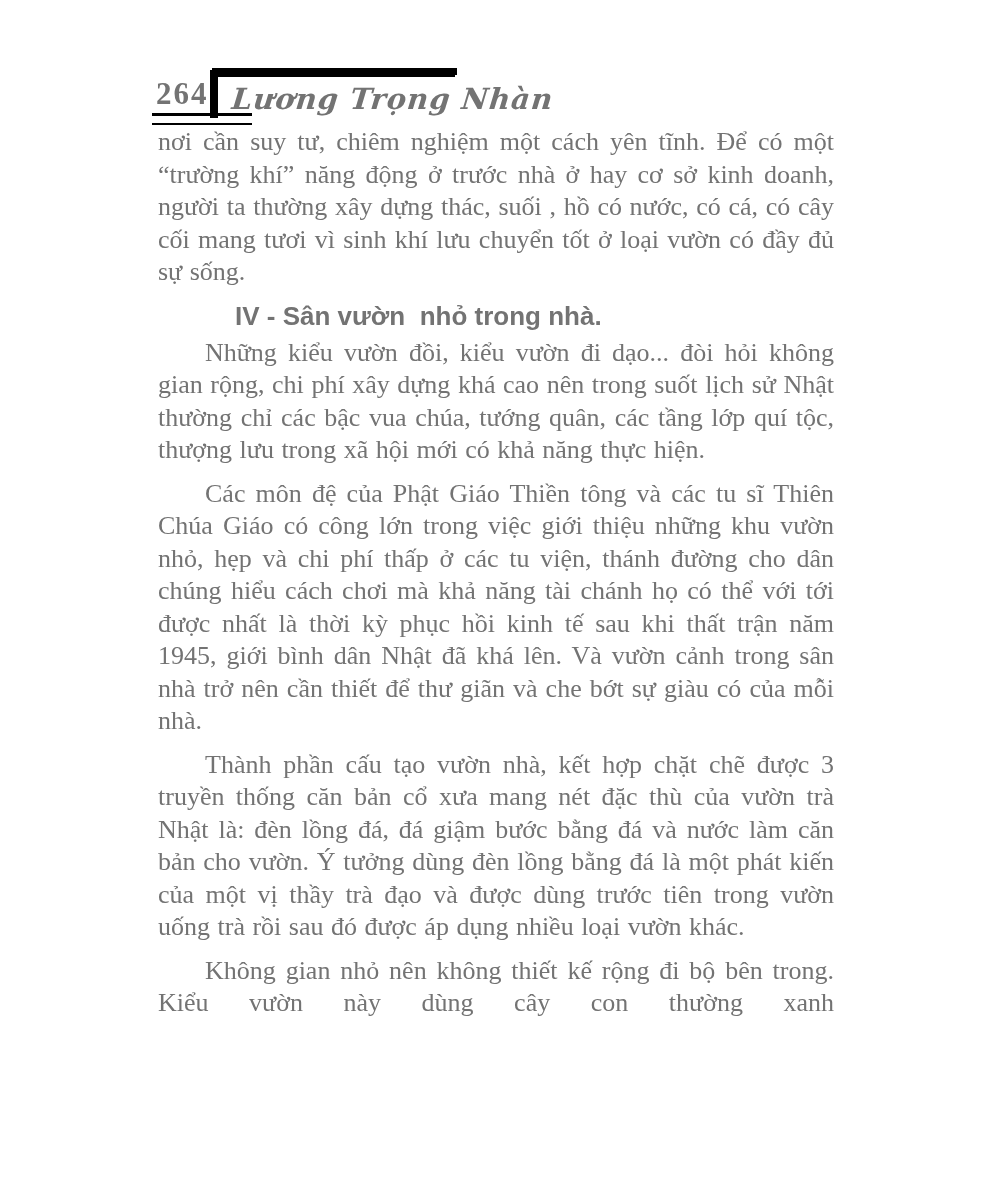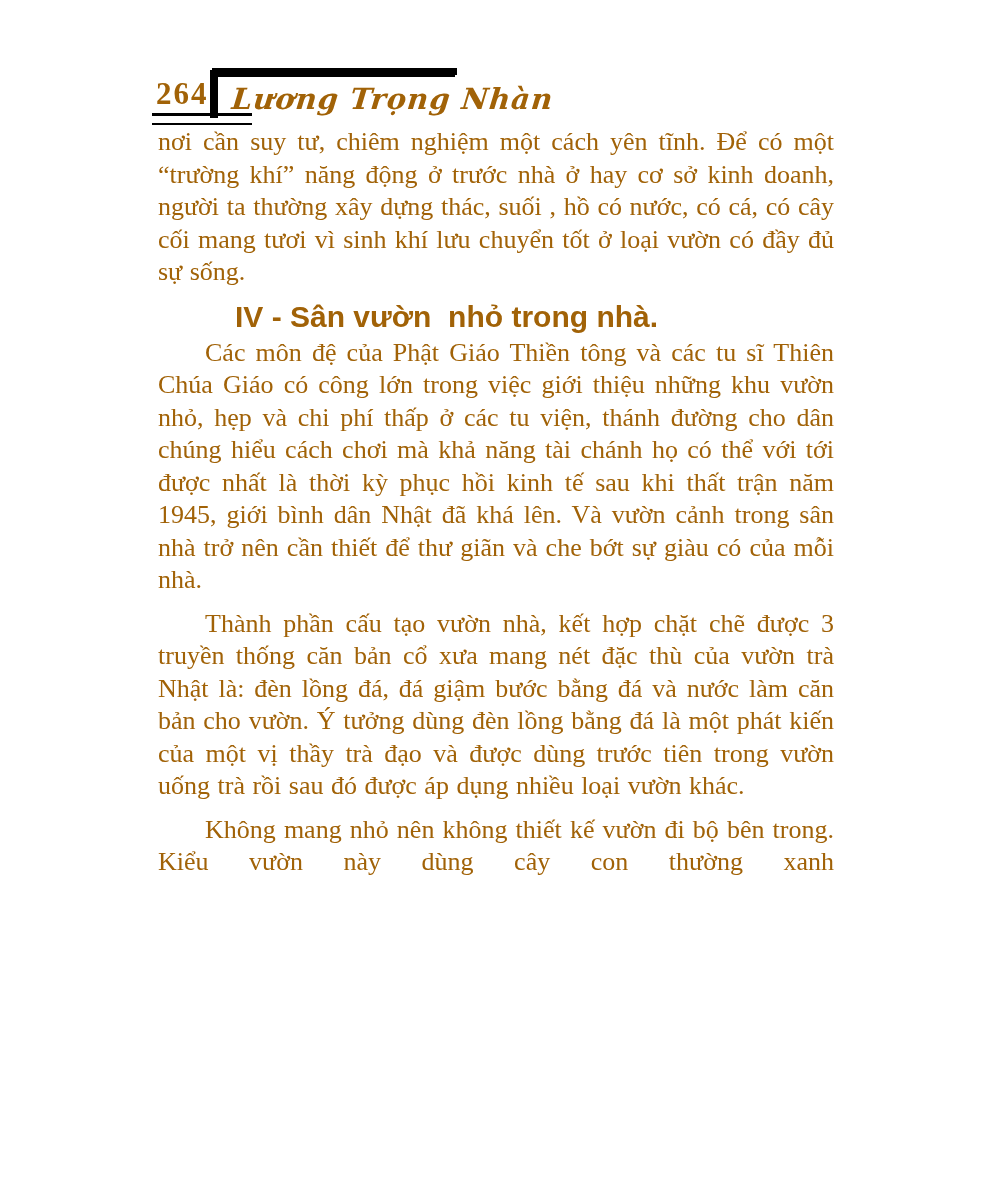--- a/index.html
+++ b/index.html
@@ -7,21 +7,21 @@
     padding: 0;
     background: #ffffff;
   }
   .page {
     position: relative;
     width: 1008px;
     height: 1200px;
     background: #ffffff;
     overflow: hidden;
     font-family: "Liberation Serif", serif;
-    color: #a16207;
+    color: #737373;
   }
 
   
   .header {
     position: absolute;
     left: 0;
     top: 0;
     width: 1008px;
     height: 130px;
   }
@@ -93,21 +93,21 @@
   }
   .para.last {
     margin-bottom: 0;
     text-align-last: justify;
   }
   .section-heading {
     margin: 8px 0 4px 0;
     padding-left: 77px;
     font-family: "Liberation Sans", sans-serif;
     font-weight: bold;
-    font-size: 30px;
+    font-size: 26px;
     line-height: 33px;
     text-indent: 0;
     white-space: pre;
   }
 </style>
 </head>
 <body>
 
 <div class="page">
 
@@ -117,21 +117,22 @@
     <span class="header-rule-horizontal"></span>
     <span class="header-rule-vertical"></span>
     <span class="author-name">Lương Trọng Nhàn</span>
   </div>
 
   <div class="body-text">
     <p class="para continuation">nơi cần suy tư, chiêm nghiệm một cách yên tĩnh. Để có một “trường khí” năng động ở trước nhà ở hay cơ sở kinh doanh, người ta thường xây dựng thác, suối , hồ có nước, có cá, có cây cối mang tươi vì sinh khí lưu chuyển tốt ở loại vườn có đầy đủ sự sống.</p>
 
     <h2 class="section-heading">IV - Sân vườn  nhỏ trong nhà.</h2>
 
+    <p class="para">Những kiểu vườn đồi, kiểu vườn đi dạo... đòi hỏi không gian rộng, chi phí xây dựng khá cao nên trong suốt lịch sử Nhật thường chỉ các bậc vua chúa, tướng quân, các tầng lớp quí tộc, thượng lưu trong xã hội mới có khả năng thực hiện.</p>
 
     <p class="para">Các môn đệ của Phật Giáo Thiền tông và các tu sĩ Thiên Chúa Giáo có công lớn trong việc giới thiệu những khu vườn nhỏ, hẹp và chi phí thấp ở các tu viện, thánh đường cho dân chúng hiểu cách chơi mà khả năng tài chánh họ có thể với tới được nhất là thời kỳ phục hồi kinh tế sau khi thất trận năm 1945, giới bình dân Nhật đã khá lên. Và vườn cảnh trong sân nhà trở nên cần thiết để thư giãn và che bớt sự giàu có của mỗi nhà.</p>
 
     <p class="para">Thành phần cấu tạo vườn nhà, kết hợp chặt chẽ được 3 truyền thống căn bản cổ xưa mang nét đặc thù của vườn trà Nhật là: đèn lồng đá, đá giậm bước bằng đá và nước làm căn bản cho vườn. Ý tưởng dùng đèn lồng bằng đá là một phát kiến của một vị thầy trà đạo và được dùng trước tiên trong vườn uống trà rồi sau đó được áp dụng nhiều loại vườn khác.</p>
 
-    <p class="para last">Không mang nhỏ nên không thiết kế vườn đi bộ bên trong. Kiểu vườn này dùng cây con thường xanh</p>
+    <p class="para last">Không gian nhỏ nên không thiết kế rộng đi bộ bên trong. Kiểu vườn này dùng cây con thường xanh</p>
   </div>
 
 </div>
 
 </body></html>

